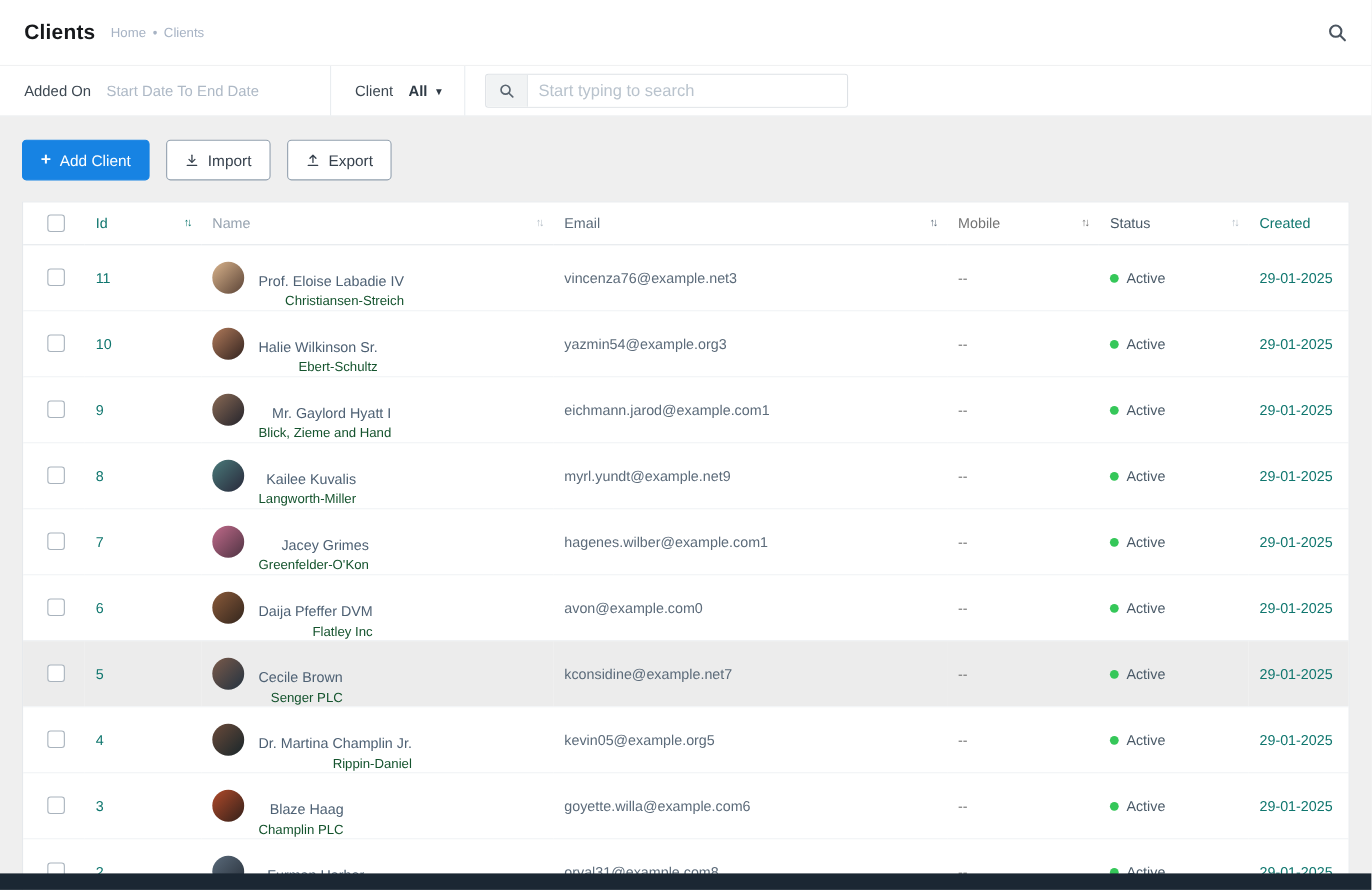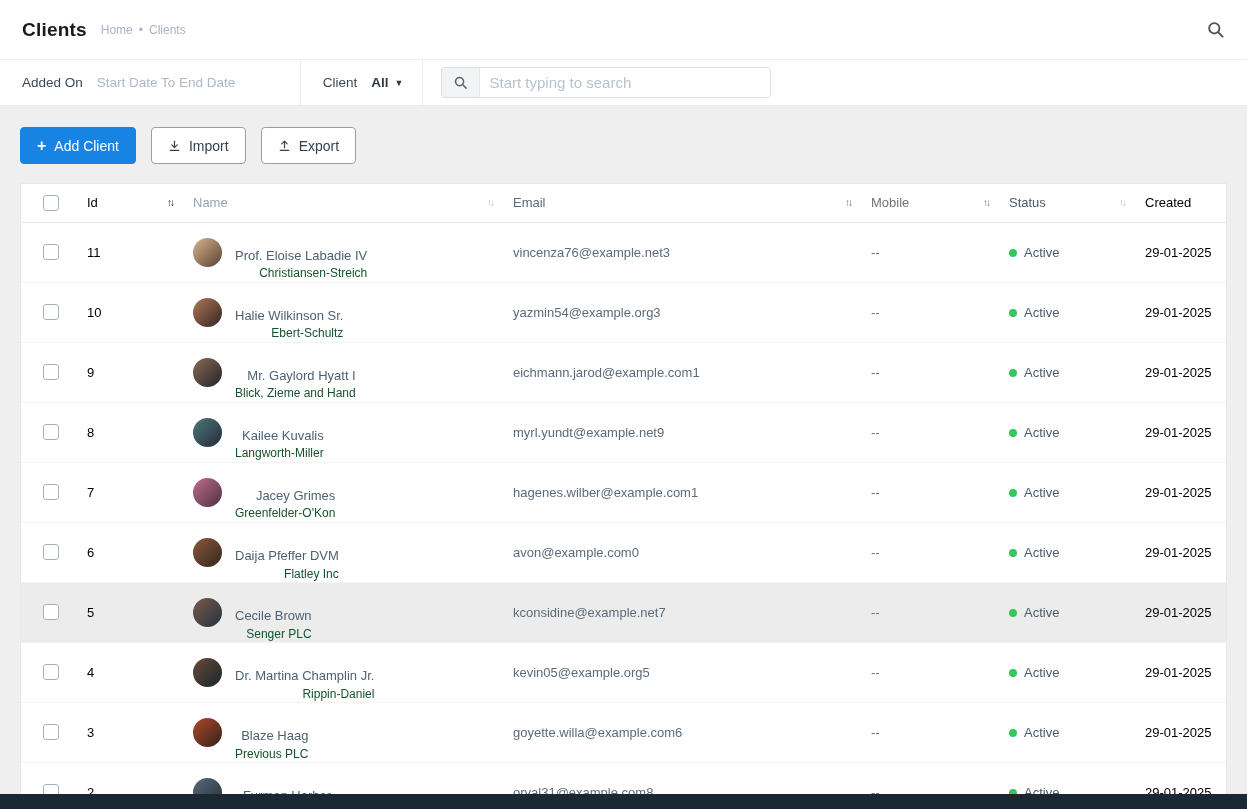--- a/index.html
+++ b/index.html
@@ -52,21 +52,21 @@
   .col-created { width:auto; }
   input[type="checkbox"] { appearance:none; -webkit-appearance:none; width:16px; height:16px; border:1.5px solid #a9b3bd; border-radius:3px; background:#fff; cursor:pointer; display:block; }
   .name-wrap { display:flex; align-items:center; gap:13px; }
   .avatar { width:29px; height:29px; border-radius:50%; flex:none; }
   .client-name { font-size:13px; color:#4e6174; line-height:1.45;margin-top:24px; }
   .client-company { font-size:12px; color:#14532d; line-height:1.35; }
   .col-email span { color:#5c6b7a; }
   .col-mobile span { color:#737373; }
   .dot { display:inline-block; width:8px; height:8px; border-radius:50%; background:var(--status-active,#35c759); margin-right:7px; }
   .col-status { color:#4a5a68; }
-  .col-id span, .col-created span { color:#000000; }
+  .col-id span, .col-created span { color:#0f766e; }
 
   
   .card-footer { display:flex; align-items:center; padding:11px 20px 12px 20px; }
   .show-group { display:flex; align-items:center; gap:9px; font-size:14px; color:#2f3a45; }
   .page-size { display:flex; align-items:center; gap:8px; border:1px solid #cfd6dd; border-radius:3px; padding:5px 8px 5px 10px; cursor:pointer; background:#fff; font-family:inherit; font-size:13.5px; color:#2f3a45; }
   .spin { display:flex; flex-direction:column; line-height:.55; font-size:7px; color:#59646f; }
   .card-footer .spacer { flex:1; }
   .showing-text { font-size:14px; color:#39444f; margin-right:14px; }
   .btn-prev { background:#fff; border:1px solid #e0e4e8; border-radius:4px; padding:9px 15px; font-size:13.5px; color:#8d99a6; cursor:default; font-family:inherit; }
 
@@ -359,21 +359,21 @@
   <tr>
     <td class="col-check">
               <input type="checkbox" style="">
             </td>
     <td class="col-id"><span>3</span></td>
     <td class="col-name">
       <div class="name-wrap">
         <span class="avatar" style="background: linear-gradient(135deg, rgb(176, 74, 42) 0%, rgb(51, 32, 26) 100%);"></span>
         <div class="name-lines">
           <div class="client-name">Blaze Haag</div>
-          <div class="client-company">Previous PLC</div>
+          <div class="client-company">Champlin PLC</div>
         </div>
       </div>
     </td>
     <td class="col-email"><span>goyette.willa@example.com6</span></td>
     <td class="col-mobile"><span>--</span></td>
     <td class="col-status"><span class="dot"></span><span>Active</span></td>
     <td class="col-created"><span>29-01-2025</span></td>
   </tr>
 
   <tr>

